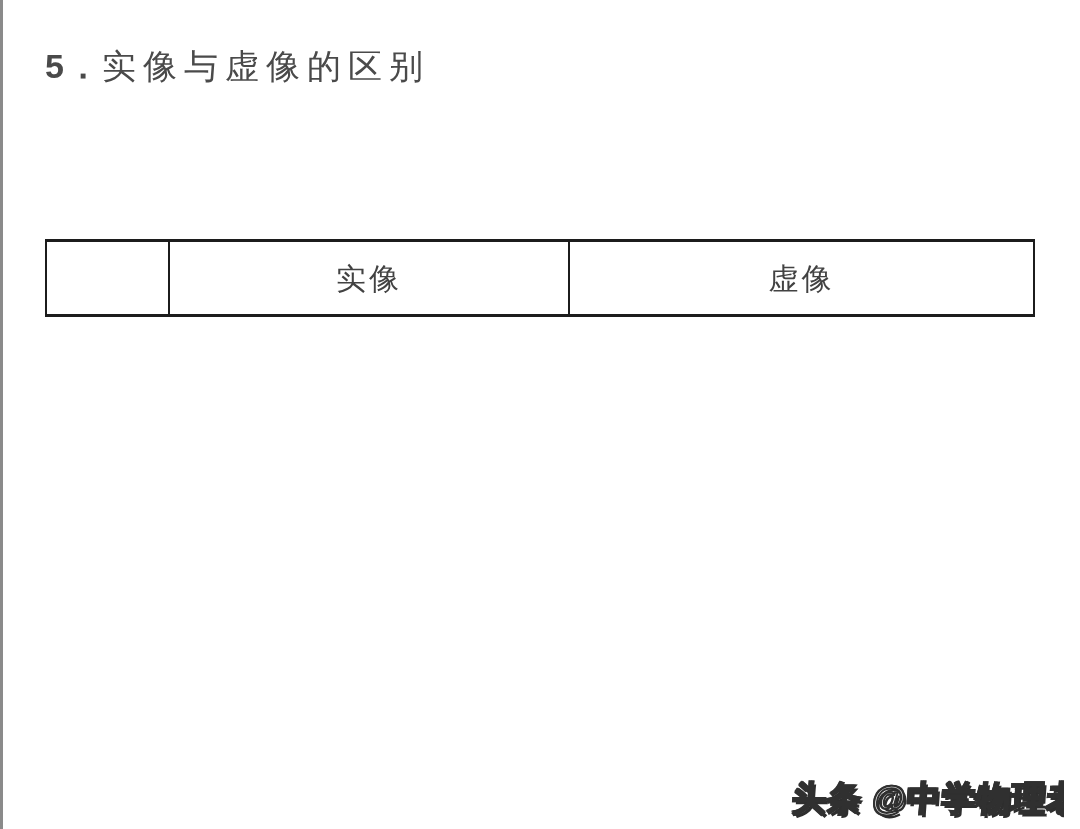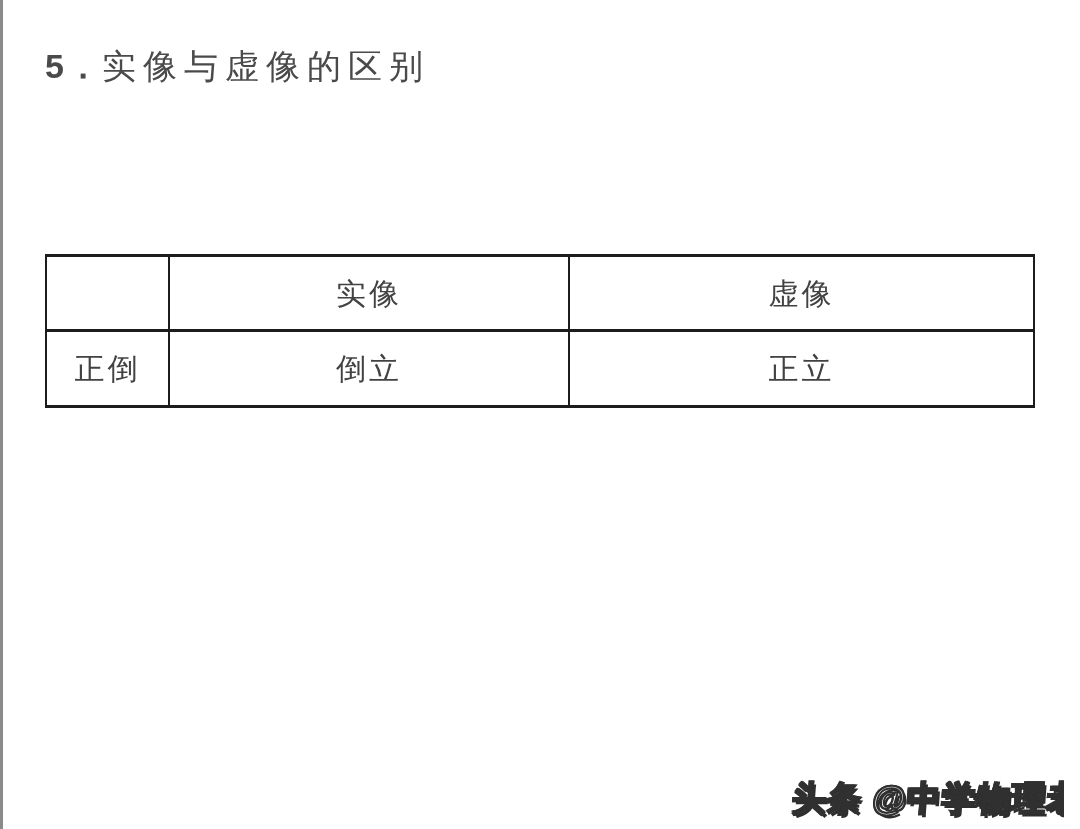--- a/index.html
+++ b/index.html
@@ -35,21 +35,21 @@
     font-weight: 700;
     letter-spacing: 2px;
   }
   .doc-title .txt {
     font-weight: 400;
     letter-spacing: 7px;
   }
   table.compare {
     position: absolute;
     left: 45px;
-    top: 254px;
+    top: 239px;
     width: 988px;
     border-collapse: collapse;
     table-layout: fixed;
   }
   table.compare td, table.compare th {
     border-left: 2px solid #1c1c1c;
     border-right: 2px solid #1c1c1c;
     border-top: 3px solid #1c1c1c;
     border-bottom: 3px solid #1c1c1c;
     text-align: center;
@@ -103,23 +103,18 @@
       <col style="width:123px">
       <col style="width:400px">
       <col style="width:465px">
     </colgroup>
     <tbody>
       <tr class="row-header">
         <td></td>
         <td>实像</td>
         <td>虚像</td>
       </tr>
-      <tr class="row-orient">
-        <td>正倒</td>
-        <td>倒立</td>
-        <td>正立</td>
-      </tr>
     </tbody>
   </table>
 
   <div class="watermark">头条 @中学物理老胡</div>
 
 </div>
 
 </body></html>

